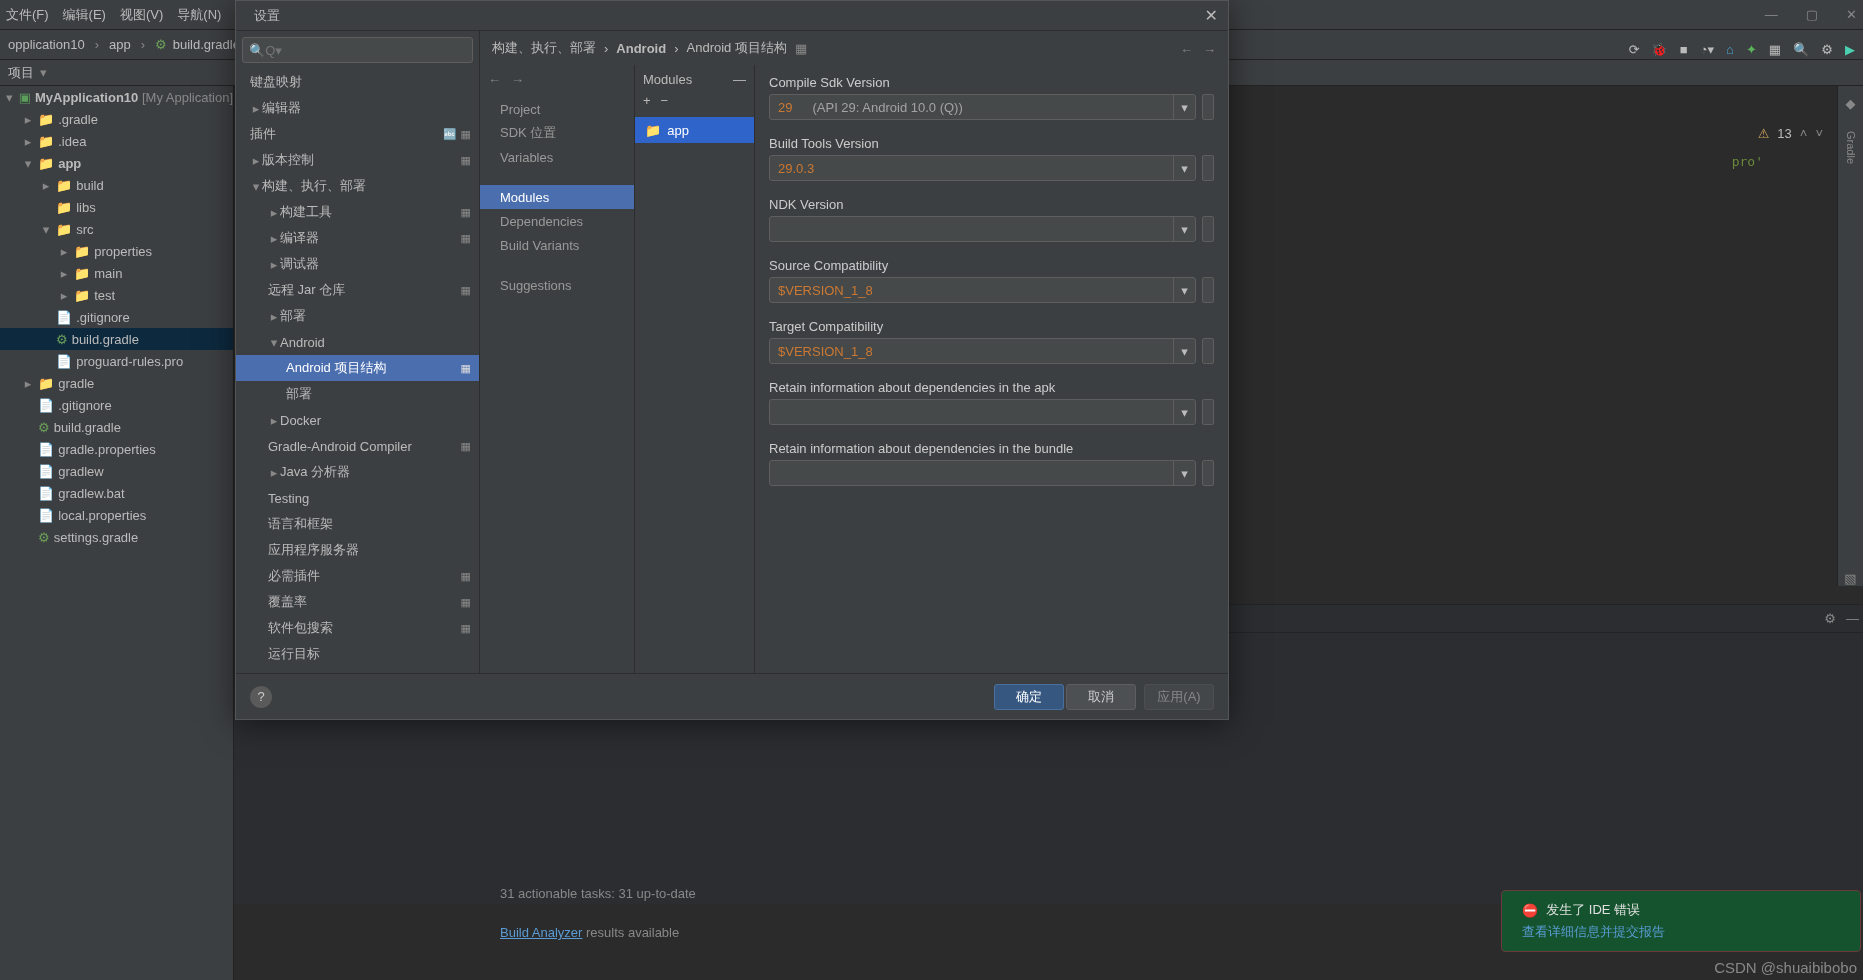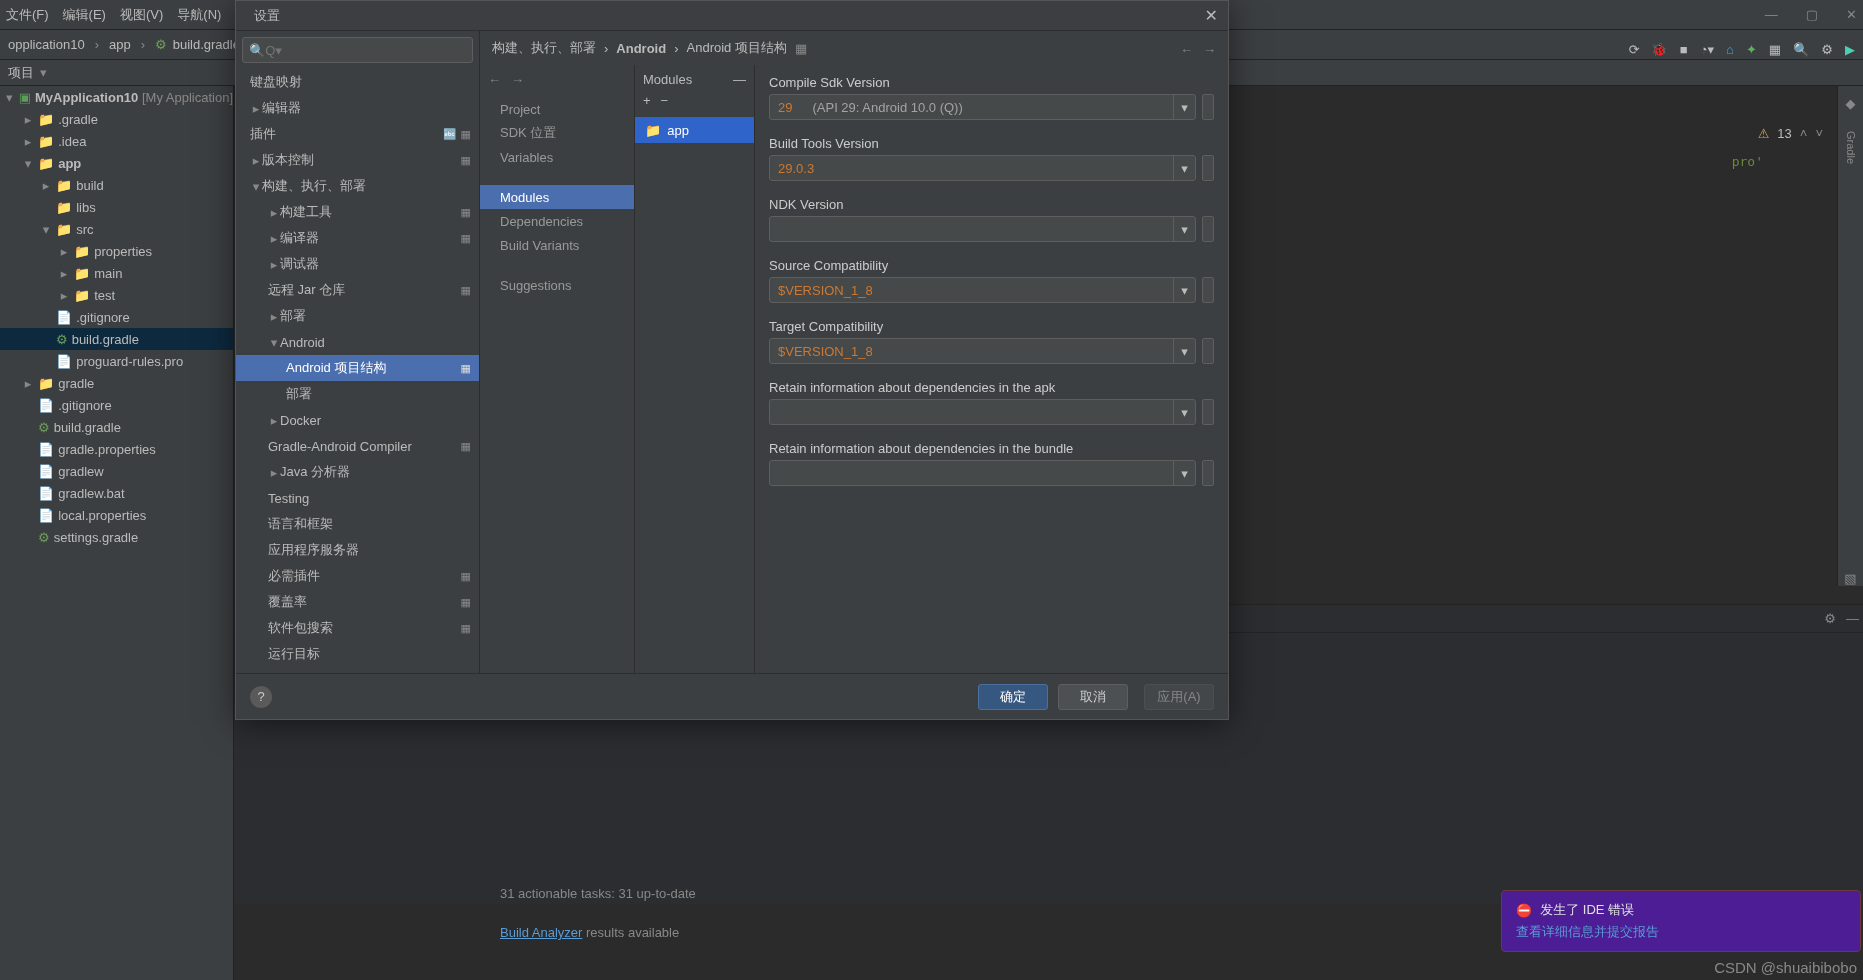--- a/index.html
+++ b/index.html
@@ -59,26 +59,26 @@
 .form-group { margin-bottom:16px;}
 .form-label { color:#ccc; margin-bottom:4px;}
 .form-row { display:flex; align-items:center; gap:6px;}
 .sel-box { flex:1; height:26px; background:#45494a; border:1px solid #5e5e5e; border-radius:3px; display:flex; align-items:center; padding:0 8px; color:#cc7832; position:relative;}
 .sel-box .val { color:#cc7832;}
 .sel-box .gray { color:#a3a3a3; margin-left:20px;}
 .sel-box .dd { position:absolute; right:0; width:22px; text-align:center; color:#bbb; border-left:1px solid #5e5e5e; height:100%; display:flex; align-items:center; justify-content:center;}
 .side-btn { width:12px; height:26px; border:1px solid #5e5e5e; background:#45494a; border-radius:2px;}
 .dialog-footer { height:46px; border-top:1px solid #2d2d2d; display:flex; align-items:center; padding:0 14px; gap:10px;}
 .dialog-footer .help { width:22px; height:22px; border-radius:11px; background:#5a5a5a; color:#ccc; display:flex; align-items:center; justify-content:center;}
-.dialog-footer .btns { margin-left:auto; display:flex; gap:10px;}
+.dialog-footer .btns { margin-left:auto; display:flex; gap:2px;}
 .btn { min-width:70px; height:26px; border:1px solid #5e5e5e; background:#4c5052; color:#ccc; border-radius:3px; display:flex; align-items:center; justify-content:center; padding:0 12px;}
 .btn.primary { background:#365880; border-color:#4a70a0; color:#fff;}
 .btn.disabled { opacity:.5;margin-left:6px;}
 .tri { color:#888;}
-.error-toast { position:absolute; right:2px; bottom:28px; width:360px; background:#4c1d95; border:1px solid #6b3a3a; border-radius:4px; padding:10px 14px;}
+.error-toast { position:absolute; right:2px; bottom:28px; width:360px; background:#14532d; border:1px solid #6b3a3a; border-radius:4px; padding:10px 20px;}
 .error-toast .title { color:#e0e0e0; display:flex; align-items:center; gap:8px;}
 .error-toast .title::before { content:"⛔"; color:#e05a5a;}
 .error-toast .link { color:#5a9bd4; margin-top:4px; cursor:pointer;}
 .watermark { position:absolute; right:6px; bottom:4px; color:#888; font-size:15px;}
 .console { position:absolute; left:500px; bottom:40px; font-family:Consolas,monospace; color:#888;}
 .console .link { color:#5a9bd4; text-decoration:underline;}
 .top-right-icons { position:absolute; right:8px; top:42px; display:flex; gap:12px; color:#bbb; align-items:center;}
 .warn-badge { color:#d0a85c;}
 .right-gutter { position:absolute; right:0; top:86px; width:26px; height:500px; background:#3c3f41; border-left:1px solid #232323; display:flex; flex-direction:column; align-items:center; padding-top:10px; gap:20px; color:#888;}
 .right-gutter .v { writing-mode:vertical-rl; font-size:11px;}

